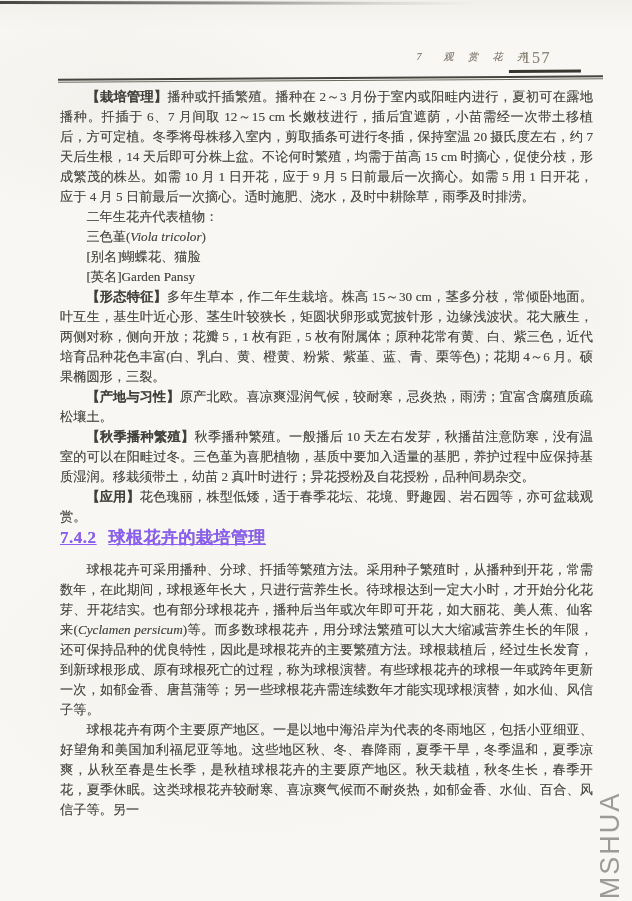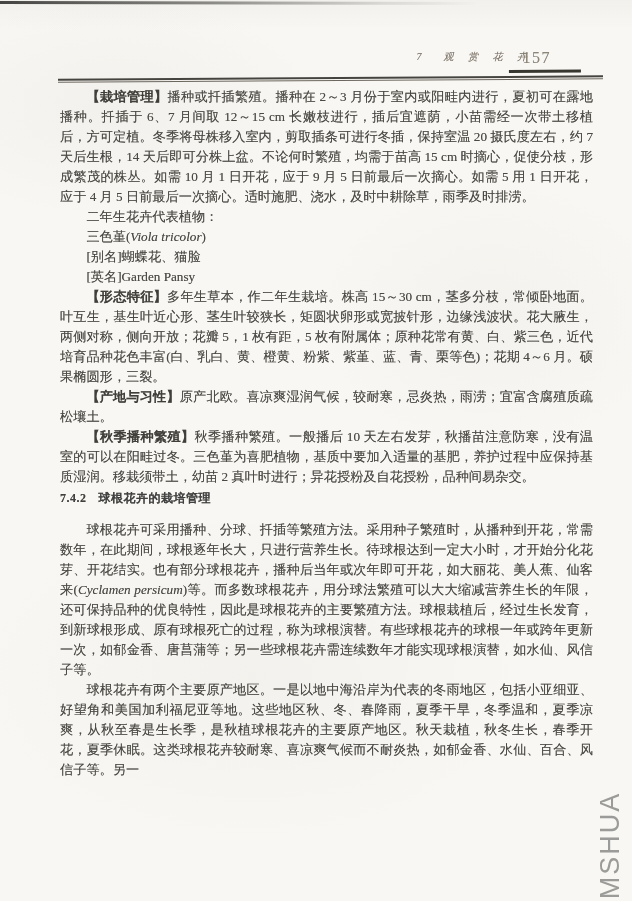--- a/index.html
+++ b/index.html
@@ -43,22 +43,22 @@
   }
   .content{
     position:absolute;top:87px;left:60px;width:533px;
     font-size:13.2px;line-height:20px;color:#4a4944;
     text-align:justify;text-justify:inter-ideograph;
   }
   .content p{margin:0;text-indent:2em;text-shadow:0 0 .6px rgba(74,73,68,.55);}
   .content p b{font-weight:bold;color:#403f3a;}
   .latin{font-style:italic;}
   .section-heading{
-    text-indent:0 !important;font-weight:bold;font-size:12px;color:#404040;
-    margin:1px 0 12px 0 !important;letter-spacing:.5px;
+    text-indent:0 !important;font-weight:bold;font-size:17px;color:#8b5cf6;
+    margin:1px 0 12px 0 !important;letter-spacing:.5px;text-decoration:underline;
   }
   .section-heading .num{margin-right:12px;}
   .watermark-box{
     position:absolute;top:786px;left:582px;width:58px;height:118px;
     display:flex;align-items:center;justify-content:center;pointer-events:none;
   }
   .watermark-box span{
     transform:rotate(-90deg);white-space:nowrap;
     font-family:"Liberation Sans","DejaVu Sans",sans-serif;
     font-size:27px;font-weight:400;letter-spacing:2px;color:#9b9b99;
@@ -80,20 +80,21 @@
 
 <div class="content">
   <p><b>【栽培管理】</b><span>播种或扦插繁殖。播种在 2～3 月份于室内或阳畦内进行，夏初可在露地播种。扦插于 6、7 月间取 12～15 cm 长嫩枝进行，插后宜遮荫，小苗需经一次带土移植后，方可定植。冬季将母株移入室内，剪取插条可进行冬插，保持室温 20 摄氏度左右，约 7 天后生根，14 天后即可分株上盆。不论何时繁殖，均需于苗高 15 cm 时摘心，促使分枝，形成繁茂的株丛。如需 10 月 1 日开花，应于 9 月 5 日前最后一次摘心。如需 5 用 1 日开花，应于 4 月 5 日前最后一次摘心。适时施肥、浇水，及时中耕除草，雨季及时排涝。</span></p>
   <p><span>二年生花卉代表植物：</span></p>
   <p><span>三色堇(</span><i class="latin">Viola tricolor</i><span>)</span></p>
   <p><span>[别名]蝴蝶花、猫脸</span></p>
   <p><span>[英名]Garden Pansy</span></p>
   <p><b>【形态特征】</b><span>多年生草本，作二年生栽培。株高 15～30 cm，茎多分枝，常倾卧地面。叶互生，基生叶近心形、茎生叶较狭长，矩圆状卵形或宽披针形，边缘浅波状。花大腋生，两侧对称，侧向开放；花瓣 5，1 枚有距，5 枚有附属体；原种花常有黄、白、紫三色，近代培育品种花色丰富(白、乳白、黄、橙黄、粉紫、紫堇、蓝、青、栗等色)；花期 4～6 月。硕果椭圆形，三裂。</span></p>
   <p><b>【产地与习性】</b><span>原产北欧。喜凉爽湿润气候，较耐寒，忌炎热，雨涝；宜富含腐殖质疏松壤土。</span></p>
   <p><b>【秋季播种繁殖】</b><span>秋季播种繁殖。一般播后 10 天左右发芽，秋播苗注意防寒，没有温室的可以在阳畦过冬。三色堇为喜肥植物，基质中要加入适量的基肥，养护过程中应保持基质湿润。移栽须带土，幼苗 2 真叶时进行；异花授粉及自花授粉，品种间易杂交。</span></p>
+  <p><b>【应用】</b><span>花色瑰丽，株型低矮，适于春季花坛、花境、野趣园、岩石园等，亦可盆栽观赏。</span></p>
 
   <p class="section-heading"><span class="num">7.4.2</span><span>球根花卉的栽培管理</span></p>
 
   <p><span>球根花卉可采用播种、分球、扦插等繁殖方法。采用种子繁殖时，从播种到开花，常需数年，在此期间，球根逐年长大，只进行营养生长。待球根达到一定大小时，才开始分化花芽、开花结实。也有部分球根花卉，播种后当年或次年即可开花，如大丽花、美人蕉、仙客来(</span><i class="latin">Cyclamen persicum</i><span>)等。而多数球根花卉，用分球法繁殖可以大大缩减营养生长的年限，还可保持品种的优良特性，因此是球根花卉的主要繁殖方法。球根栽植后，经过生长发育，到新球根形成、原有球根死亡的过程，称为球根演替。有些球根花卉的球根一年或跨年更新一次，如郁金香、唐菖蒲等；另一些球根花卉需连续数年才能实现球根演替，如水仙、风信子等。</span></p>
   <p><span>球根花卉有两个主要原产地区。一是以地中海沿岸为代表的冬雨地区，包括小亚细亚、好望角和美国加利福尼亚等地。这些地区秋、冬、春降雨，夏季干旱，冬季温和，夏季凉爽，从秋至春是生长季，是秋植球根花卉的主要原产地区。秋天栽植，秋冬生长，春季开花，夏季休眠。这类球根花卉较耐寒、喜凉爽气候而不耐炎热，如郁金香、水仙、百合、风信子等。另一</span></p>
 </div>
 
 <div class="watermark-box">
   <span>MSHUA</span>
 </div>

